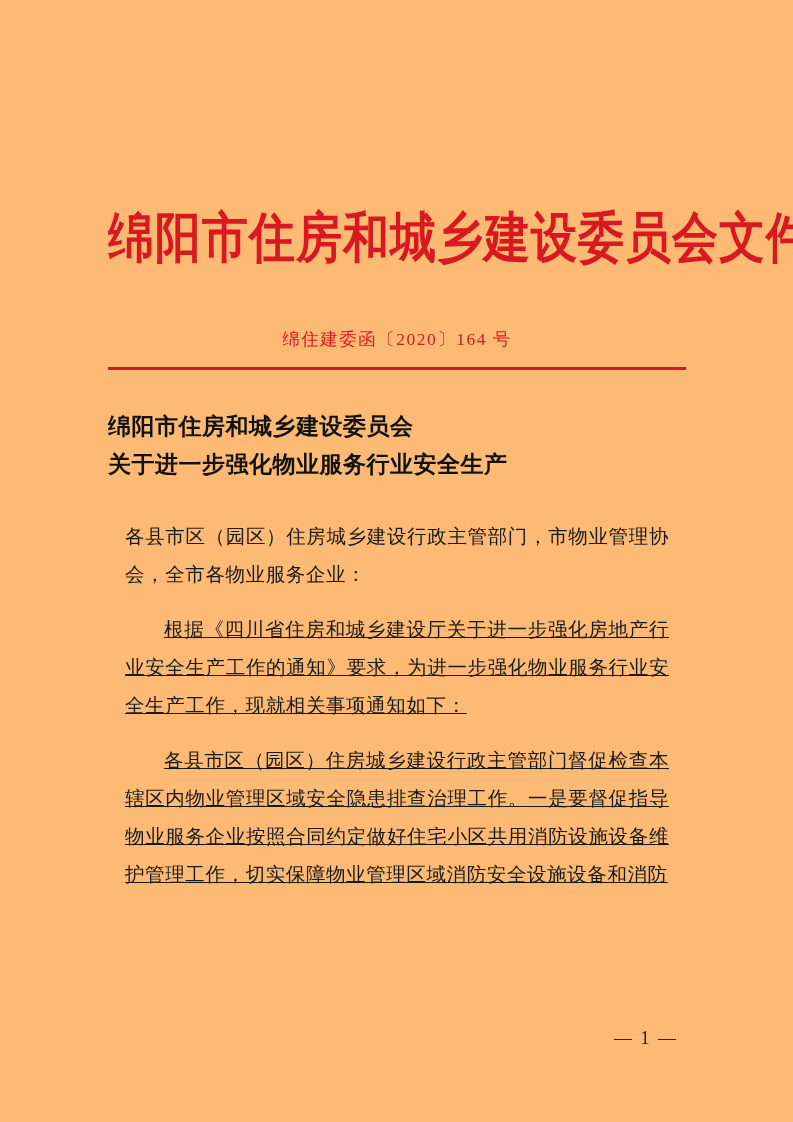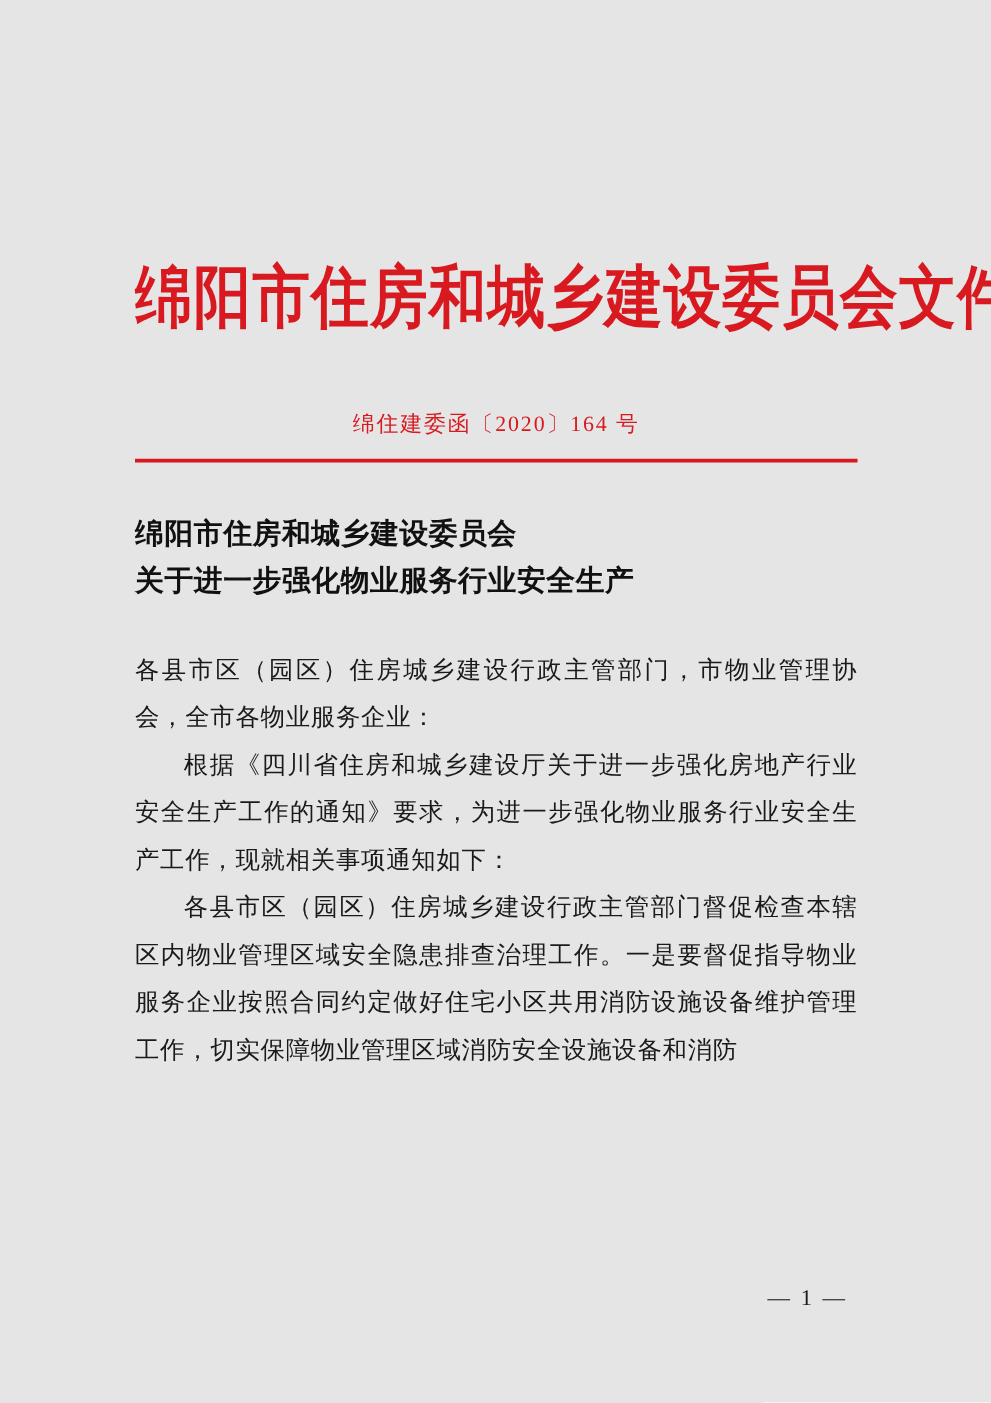--- a/index.html
+++ b/index.html
@@ -14,21 +14,21 @@
     color: #1a1a1a;
     position: relative;
     overflow: hidden;
   }
   .page {
     position: absolute;
     left: 0;
     top: 0;
     width: 793px;
     height: 1122px;
-    background: #e5e5e5;
+    background: #fdba74;
   }
   .doc-body {
     position: absolute;
     left: 108px;
     top: 0;
     width: 578px;
     height: 1122px;
   }
 
   
@@ -79,25 +79,26 @@
   
   .content {
     margin-top: 33px;
     font-size: 19.5px;
     line-height: 1.95;
     letter-spacing: 0.6px;
     text-align: justify;
     color: #1a1a1a;
   }
   .para {
-    margin: 0;
+    margin: 17px;
     text-indent: 0;
   }
   .para.indent {
     text-indent: 2em;
+    text-decoration: underline;
   }
   .para.heading {
     text-indent: 2em;
     font-weight: bold;
   }
 
   
   .page-number {
     position: absolute;
     left: 0;

